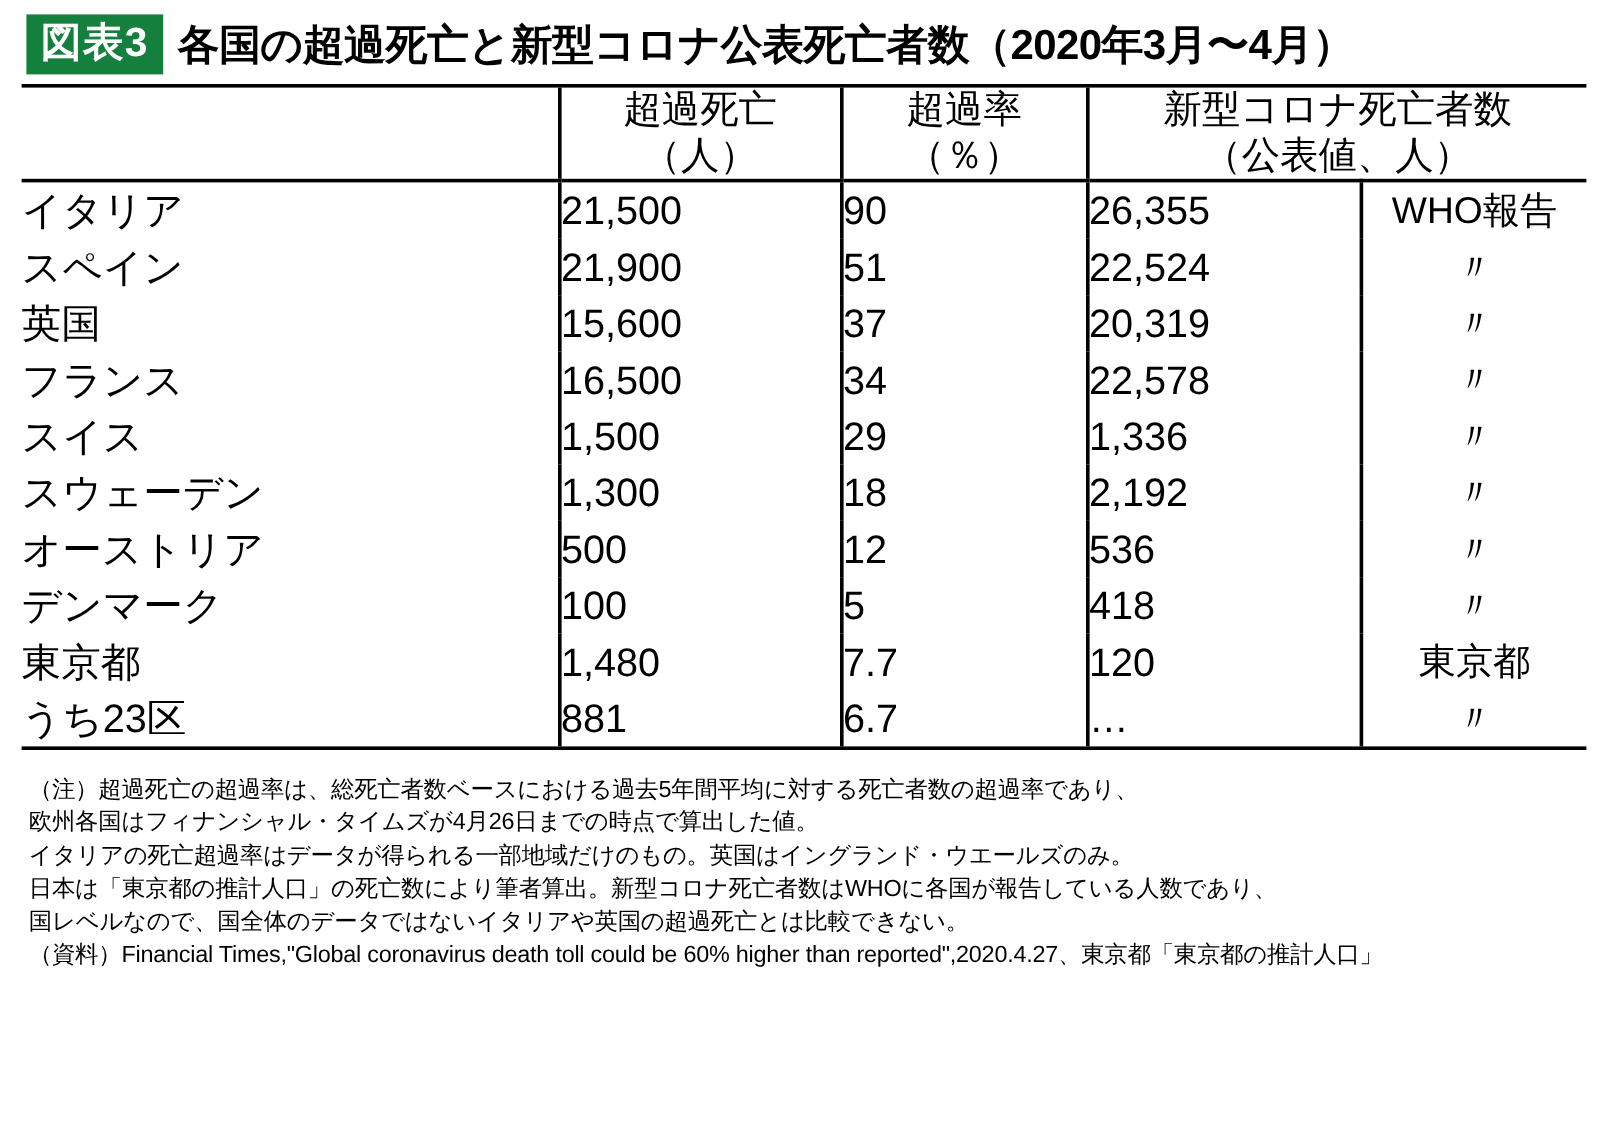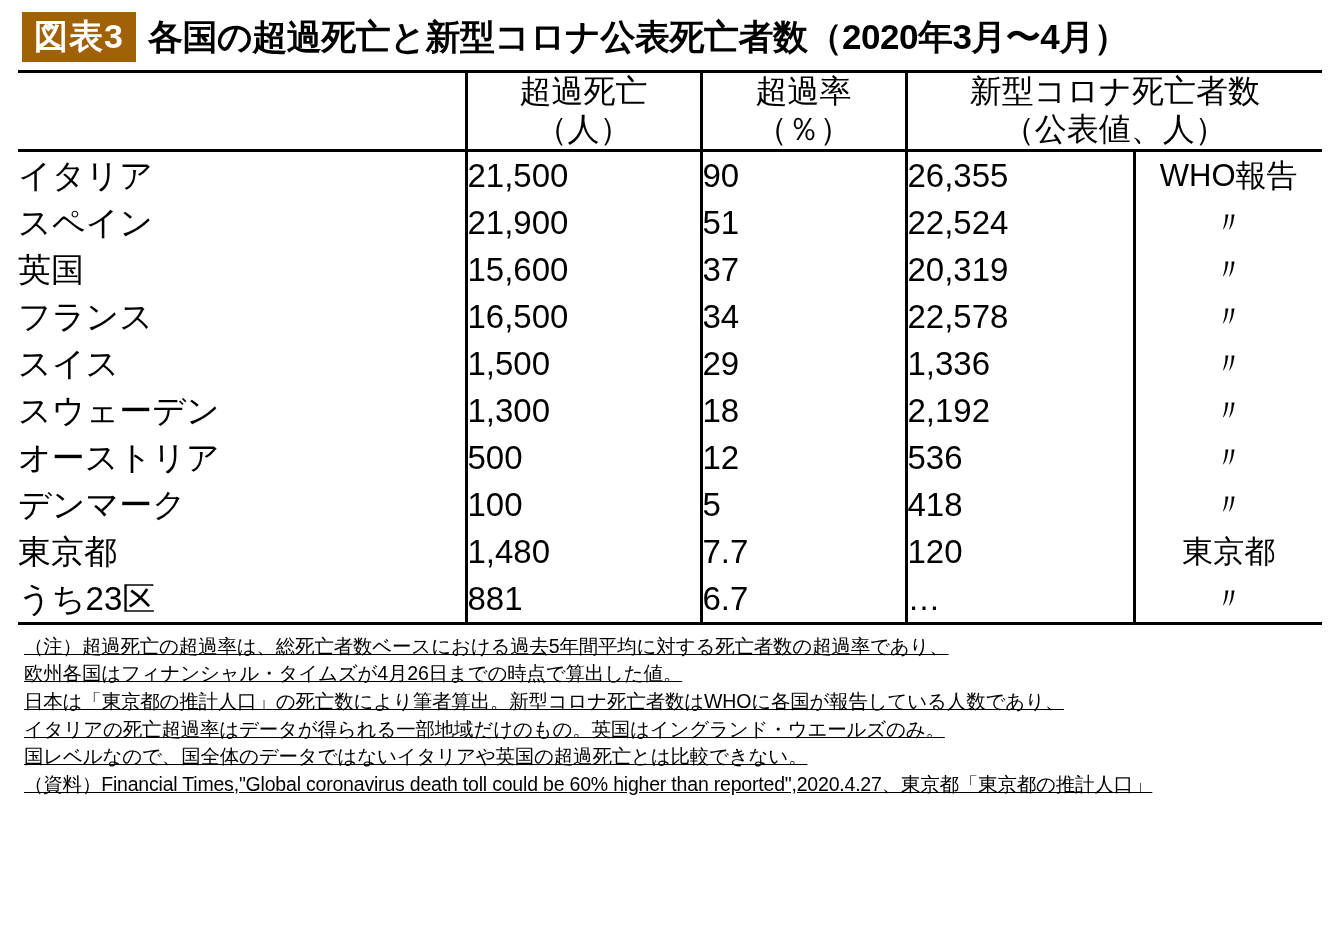--- a/index.html
+++ b/index.html
@@ -24,21 +24,21 @@
 
   
   .title-row {
     display: flex;
     align-items: center;
     gap: 12px;
     height: 58px;
     padding-left: 4px;
   }
   .title-badge {
-    background: #a16207;
+    background: #15803d;
     color: #ffffff;
     font-size: 34px;
     font-weight: bold;
     line-height: 1;
     padding: 7px 12px 9px 12px;
     letter-spacing: 1px;
     white-space: nowrap;
   }
   .title-text {
     font-size: 35px;
@@ -85,24 +85,23 @@
     line-height: 1.0;
     height: 47px;
     padding: 1px 10px 3px 10px;
   }
   td.country { text-align: left; padding-left: 14px; margin-top: 20px; }
   td.num { text-align: left; padding-right: 14px; }
   td.src { text-align: center; font-size: 31px; }
 
   
   .notes {
-    margin-top: 8px;
+    margin-top: 20px;
     padding-left: 6px;
     padding-right: 4px;
-    text-decoration: underline;
   }
   .notes p {
     margin: 0;
     font-size: 19.5px;
     line-height: 1.42;
     letter-spacing: -0.2px;
     white-space: nowrap;
   }
 </style>
 </head>
@@ -212,19 +211,19 @@
           <td class="num vl">…</td>
           <td class="src vl">〃</td>
         </tr>
       </tbody>
     </table>
   </div>
 
   <div class="notes">
     <p>（注）超過死亡の超過率は、総死亡者数ベースにおける過去5年間平均に対する死亡者数の超過率であり、</p>
     <p>欧州各国はフィナンシャル・タイムズが4月26日までの時点で算出した値。</p>
+    <p>イタリアの死亡超過率はデータが得られる一部地域だけのもの。英国はイングランド・ウエールズのみ。</p>
     <p>日本は「東京都の推計人口」の死亡数により筆者算出。新型コロナ死亡者数はWHOに各国が報告している人数であり、</p>
-    <p>イタリアの死亡超過率はデータが得られる一部地域だけのもの。英国はイングランド・ウエールズのみ。</p>
     <p>国レベルなので、国全体のデータではないイタリアや英国の超過死亡とは比較できない。</p>
     <p>（資料）Financial Times,"Global coronavirus death toll could be 60% higher than reported",2020.4.27、東京都「東京都の推計人口」</p>
   </div>
 
 </div>
 
 </body></html>

